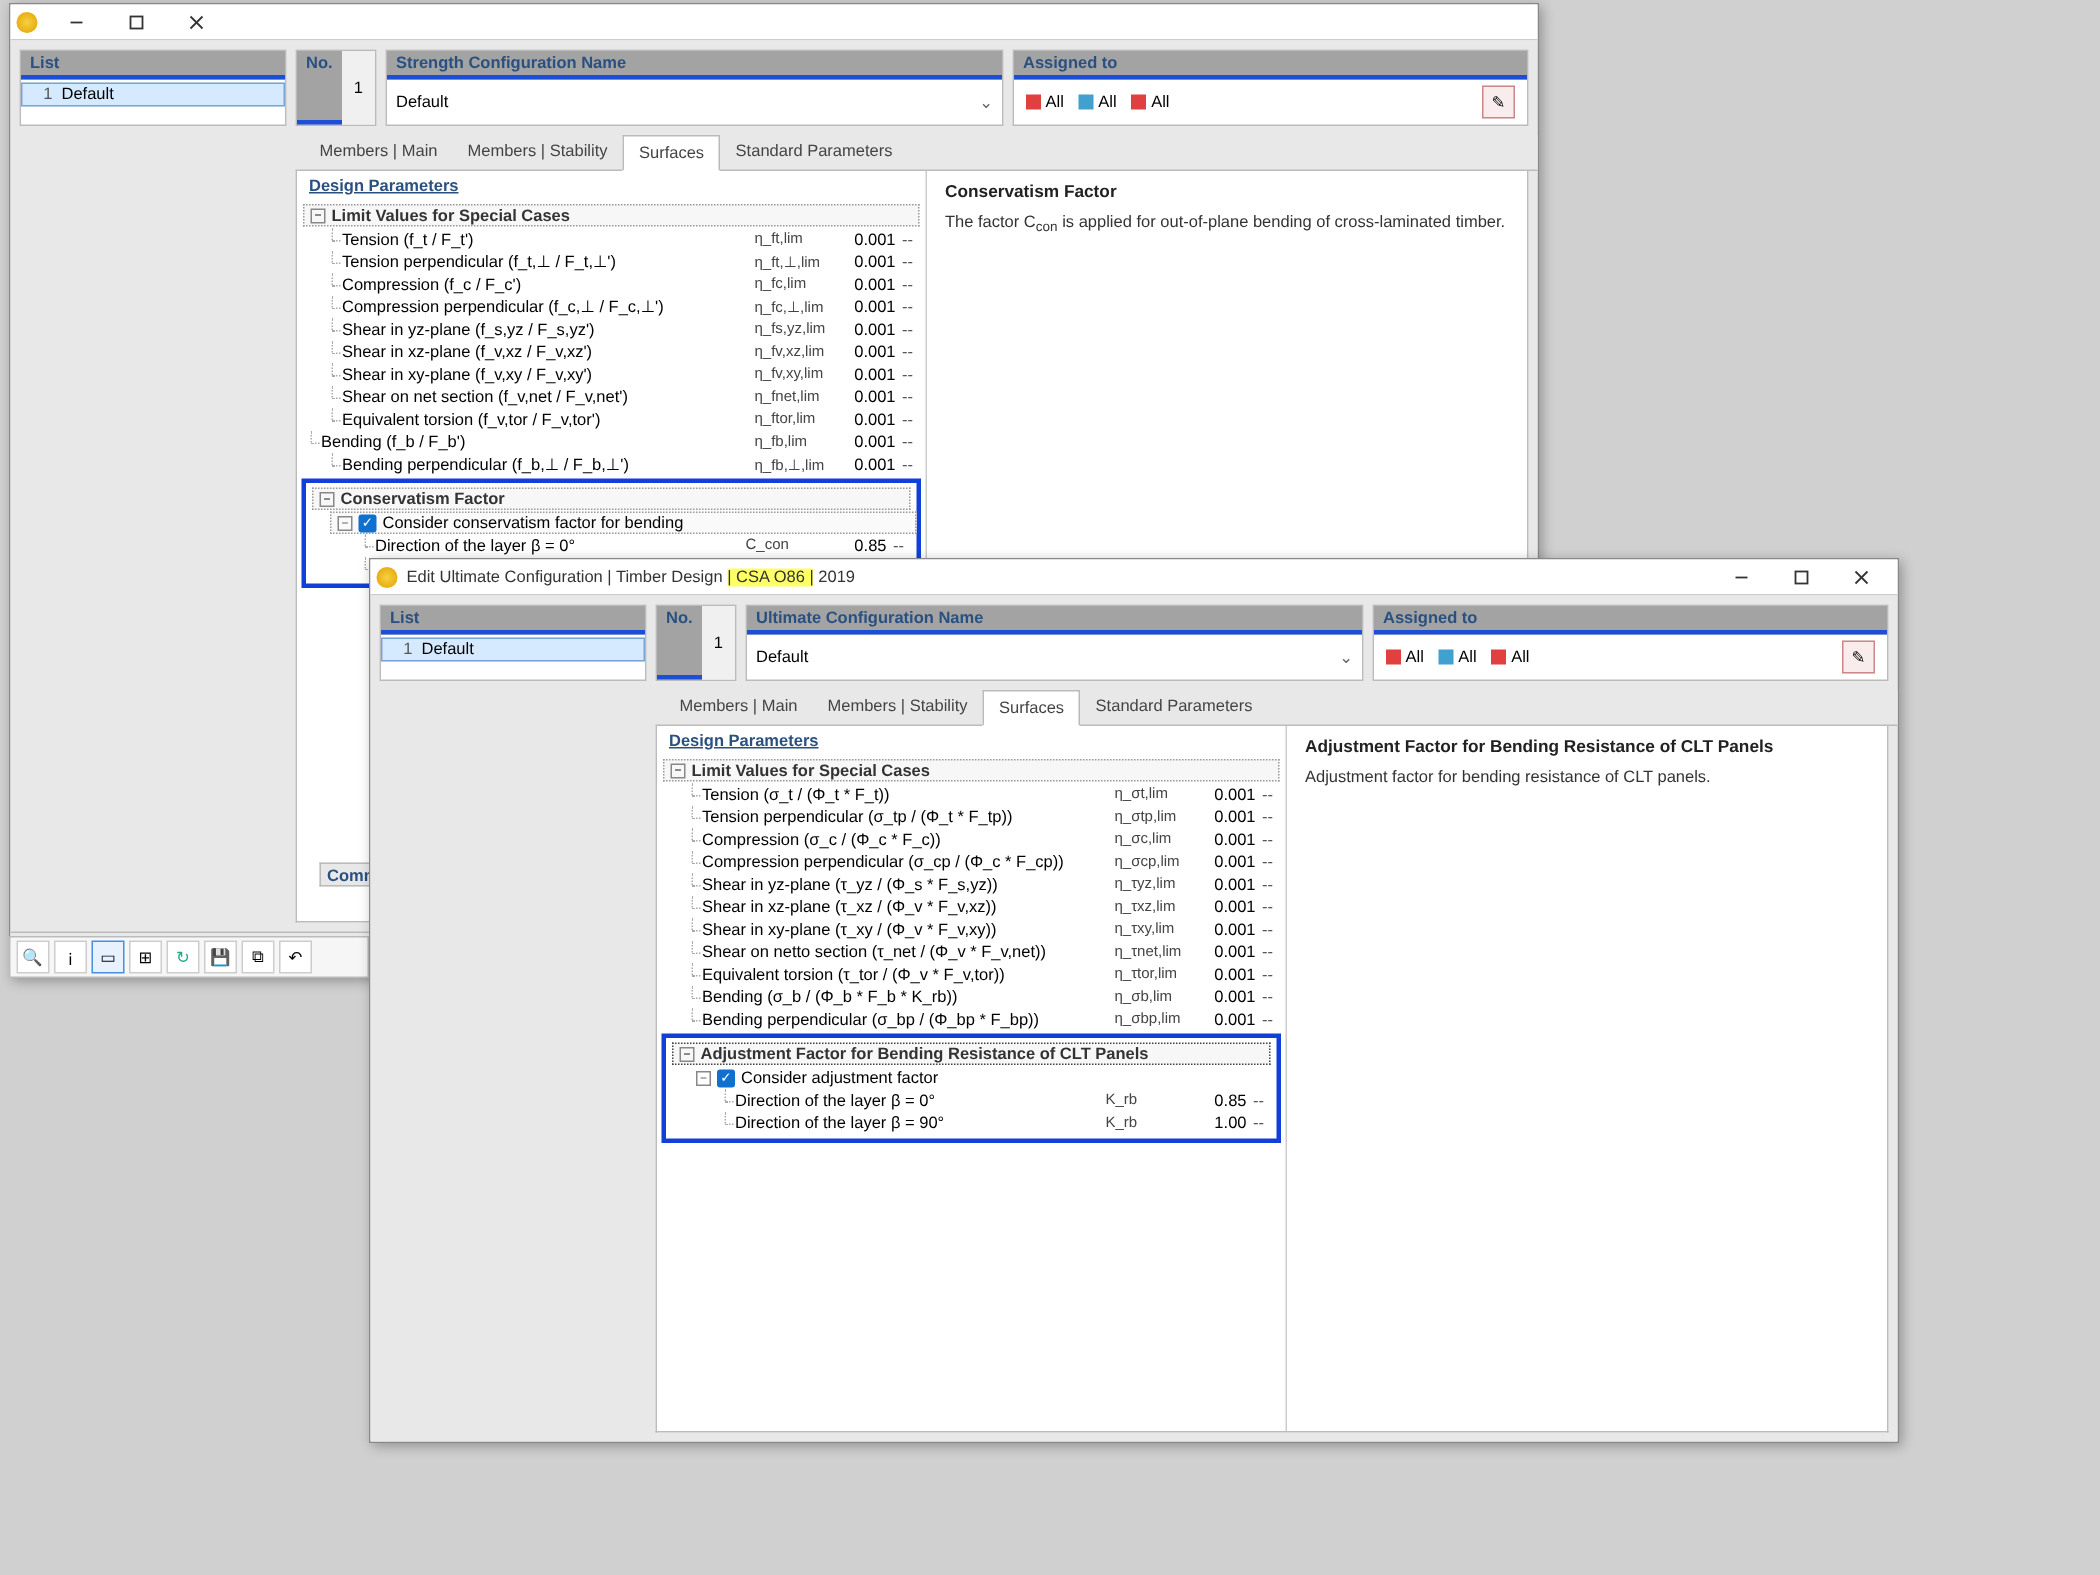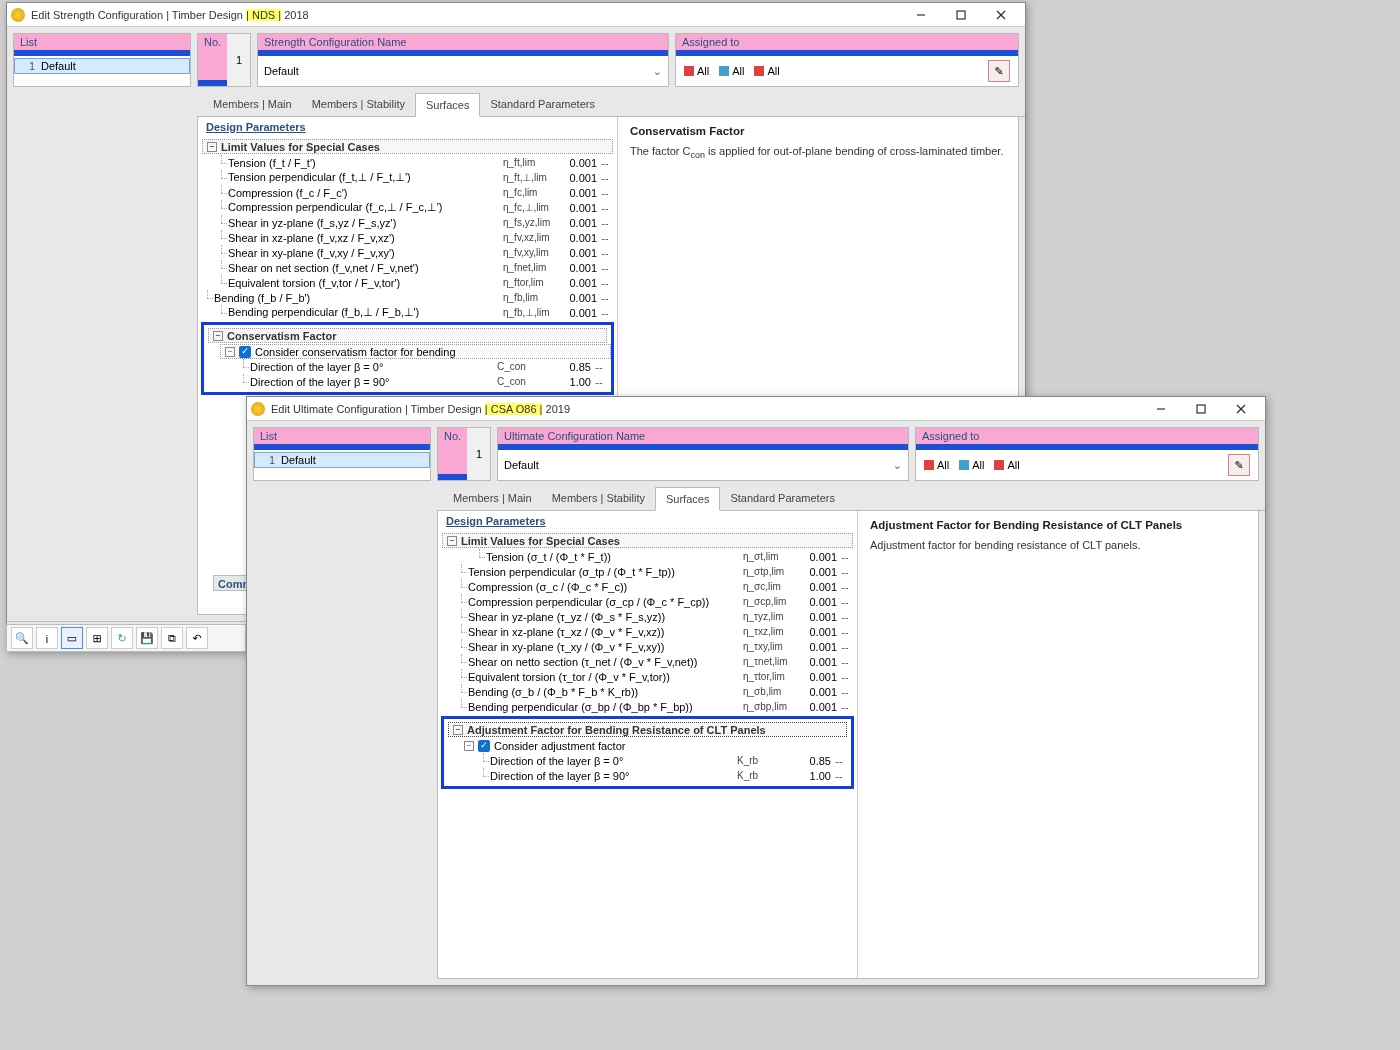--- a/index.html
+++ b/index.html
@@ -1,34 +1,34 @@
 <!DOCTYPE html>
 <html><head>
 <meta charset="utf-8">
 <style>
 * { box-sizing: border-box; margin: 0; padding: 0; font-family: "Segoe UI", Tahoma, sans-serif; font-size: 11px; }
 body { background: #d0d0d0; width: 1400px; height: 1050px; position: relative; }
 
 .window { position: absolute; background: #fff; border: 1px solid #888; box-shadow: 2px 2px 8px rgba(0,0,0,0.3); }
 .w1 { left: 6px; top: 2px; width: 1020px; height: 650px; }
-.w2 { left: 246px; top: 396px; width: 1020px; height: 590px; }
+.w2 { left: 246px; top: 372px; width: 1020px; height: 590px; }
 
 .titlebar { height: 24px; background: #fff; display: flex; align-items: center; padding: 0 4px; border-bottom: 1px solid #ccc; }
 .titlebar .appicon { width: 14px; height: 14px; margin-right: 6px; background: radial-gradient(circle,#f8d040,#e0a000); border-radius:50%; }
 .titlebar .title { flex: 1; color: #333; }
 .titlebar .hl { background: #ffff66; }
 .titlebar .winbtns { display:flex; gap:0; }
 .titlebar .winbtn { width: 40px; height: 22px; display:flex; align-items:center; justify-content:center; color:#333; }
 .winbtn svg { width:10px; height:10px; stroke:#333; stroke-width:1.2; fill:none; }
 
 .body { background: #e8e8e8; height: calc(100% - 24px); display:flex; flex-direction:column; }
 
 .toprow { display:flex; gap:6px; padding:6px 6px 0 6px; }
 .listpanel { width: 178px; border:1px solid #bbb; background:#fff; display:flex; flex-direction:column; }
-.panelheader { background:#f9a8d4; padding:2px 6px; color:#2a5080; font-weight:400; border-bottom:6px solid #1d4ed8; }
+.panelheader { background:#a3a3a3; padding:2px 6px; color:#2a5080; font-weight:700; border-bottom:3px solid #1d4ed8; }
 .listbody { flex:1; padding:2px 0; }
 .listrow { display:flex; padding:1px 4px; background:#d6eaff; border:1px solid #7aa4d8; }
 .listrow .idx { width:22px; text-align:right; padding-right:6px; color:#555; }
 .listrow .name { flex:1; }
 
 .nofield { width: 54px; border:1px solid #bbb; background:#fff; display:flex; flex-direction:row; }
 .numval { flex:1; display:flex; align-items:center; justify-content:flex-end; padding:0 8px; background:#f0f0f0; }
 
 .cfgname { flex:1; border:1px solid #bbb; background:#fff; display:flex; flex-direction:column; }
 .cfgsel { flex:1; padding:4px 6px; display:flex; align-items:center; justify-content:space-between; }
@@ -75,23 +75,20 @@
 .bbtn { width:22px;height:22px; border:1px solid #ccc; background:#fff; display:flex;align-items:center;justify-content:center; font-size:11px;}
 .bbtn.sel { border-color:#4a90e2; background:#e8f2ff;}
 
 </style>
 </head>
 <body>
 
 <div class="window w1">
   <div class="titlebar">
     <div class="appicon"></div>
-    <div class="title">
-      <span>Edit Strength Configuration | Timber Design </span><span class="hl">| NDS |</span><span> 2018</span>
-    </div>
     <div class="winbtns">
       <div class="winbtn">
           <svg>
             <line x1="1" y1="5" x2="9" y2="5"></line>
           </svg>
         </div>
       <div class="winbtn">
           <svg>
             <rect x="1" y="1" width="8" height="8"></rect>
           </svg>
@@ -368,21 +365,21 @@
     </div>
     <div class="content" style="margin-left:190px;">
       <div class="leftcol">
         <div class="dp-header">Design Parameters</div>
         <div class="treegrid">
           <div class="tg-row group">
             <span class="expander">−</span>
             <span class="label">Limit Values for Special Cases</span>
           </div>
           <div id="w2rows">
-              <div class="tg-row" style="padding-left: 36px;">
+              <div class="tg-row" style="padding-left: 18px;">
                 <span class="treet"></span>
                 <span class="label">Tension (σ_t / (Φ_t * F_t))</span>
                 <span class="sym">η_σt,lim</span>
                 <span class="val">0.001</span>
                 <span class="unit">--</span>
               </div>
               <div class="tg-row" style="padding-left: 18px;">
                 <span class="treet"></span>
                 <span class="label">Tension perpendicular (σ_tp / (Φ_t * F_tp))</span>
                 <span class="sym">η_σtp,lim</span>

